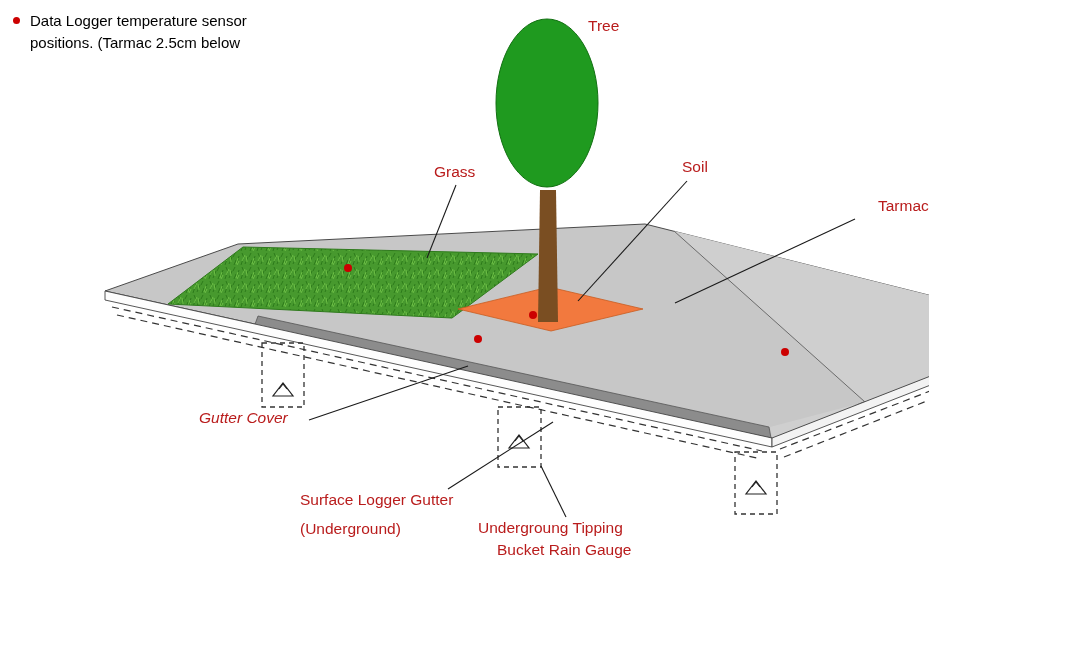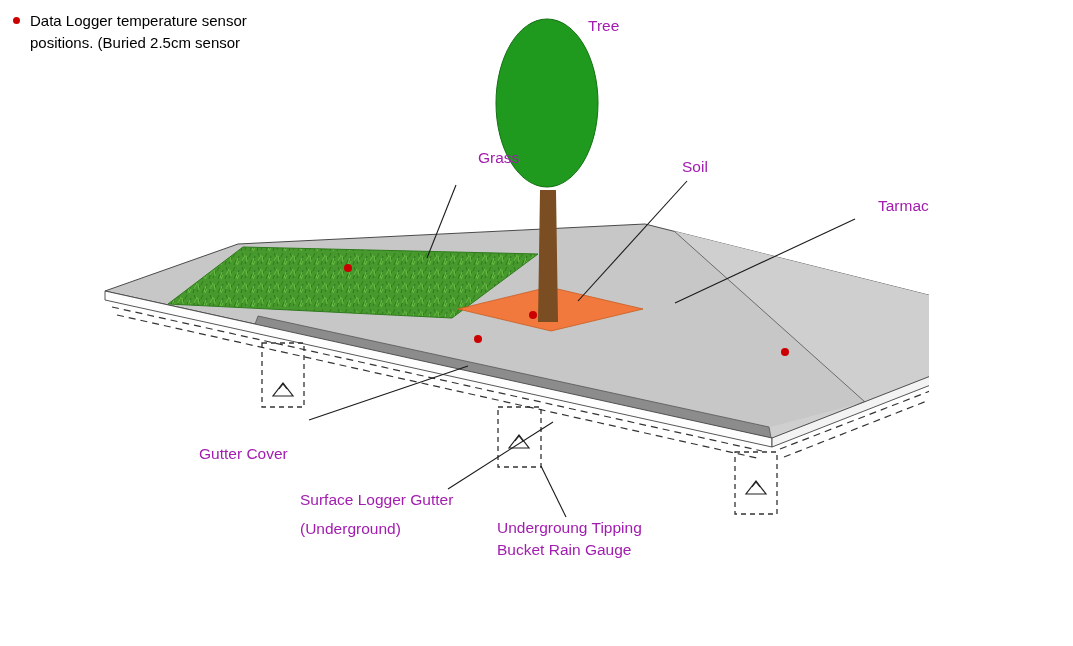--- a/index.html
+++ b/index.html
@@ -10,21 +10,21 @@
     background: #ffffff;
     overflow: hidden;
     font-family: "Liberation Sans", sans-serif;
     color: #000;
   }
   .stage svg.scene { position: absolute; left: 0; top: 0; }
   .lbl {
     position: absolute;
     font-size: 15.5px;
     line-height: 19px;
-    color: #a21caf;
+    color: #b91c1c;
     white-space: nowrap;
   }
   .legend {
     position: absolute;
     left: 12px;
     top: 10px;
     display: flex;
     align-items: flex-start;
     gap: 9px;
   }
@@ -90,27 +90,27 @@
     <line x1="448" y1="489" x2="553" y2="422" stroke="#1a1a1a" stroke-width="1.1"></line>
     <line x1="566" y1="517" x2="541" y2="466" stroke="#1a1a1a" stroke-width="1.1"></line>
   </svg>
 
   <div class="legend">
     <svg class="legend-dot" width="9" height="9">
       <circle cx="4.5" cy="4.5" r="3.5" fill="#cc0000"></circle>
     </svg>
     <div class="legend-lines">
       <div>Data Logger temperature sensor</div>
-      <div>positions. (Buried 2.5cm sensor</div>
+      <div>positions. (Tarmac 2.5cm below</div>
     </div>
   </div>
 
   <div class="lbl" style="left:588px; top:16px;">Tree</div>
-  <div class="lbl" style="left:434px; top:148px;margin-left:44px;">Grass</div>
+  <div class="lbl" style="left:434px; top:162px;">Grass</div>
   <div class="lbl" style="left:682px; top:157px;text-align:center;">Soil</div>
   <div class="lbl" style="left:878px; top:196px;">Tarmac</div>
-  <div class="lbl" style="left:199px; top:444px;">Gutter Cover</div>
+  <div class="lbl" style="left:199px; top:408px;font-style:italic;">Gutter Cover</div>
   <div class="lbl" style="left:300px; top:490px;">Surface Logger Gutter</div>
   <div class="lbl" style="left:300px; top:519px;">(Underground)</div>
-  <div class="lbl" style="left:497px; top:518px;">Undergroung Tipping</div>
+  <div class="lbl" style="left:478px; top:518px;">Undergroung Tipping</div>
   <div class="lbl" style="left:497px; top:540px;text-align:right;">Bucket Rain Gauge</div>
 
 </div>
 
 </body></html>

